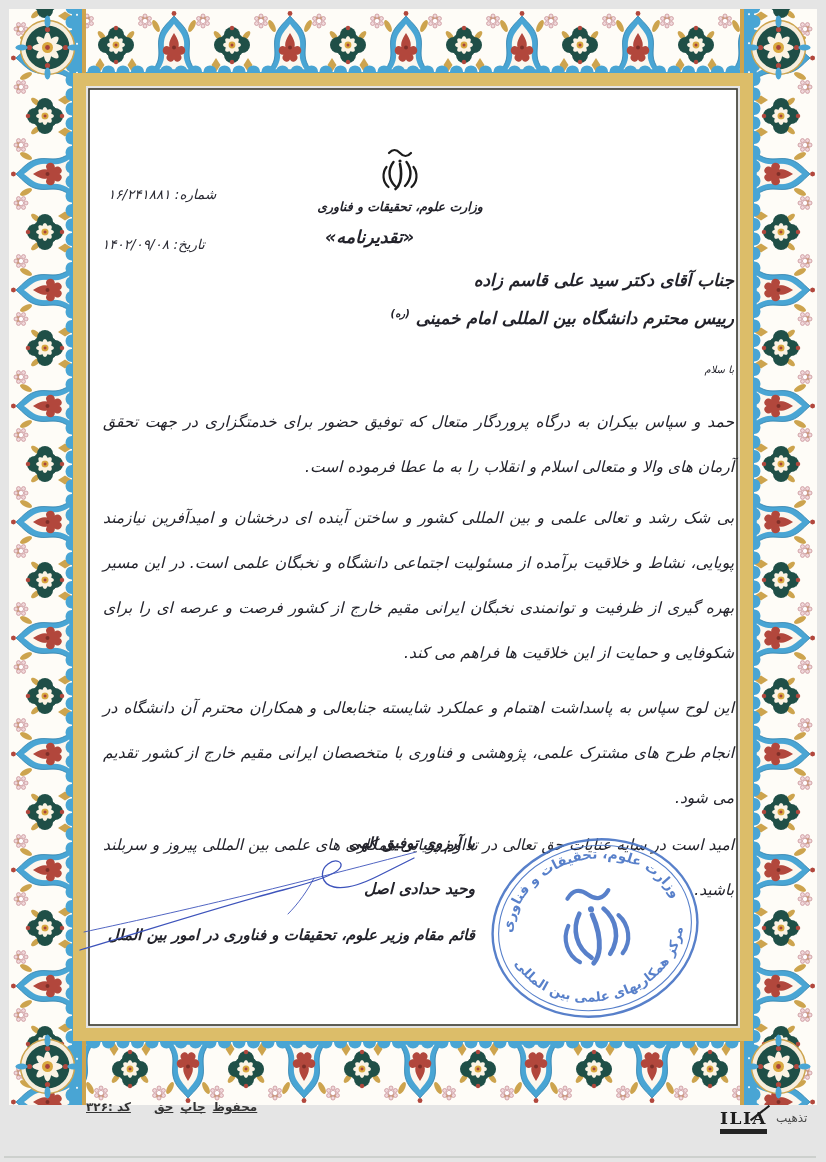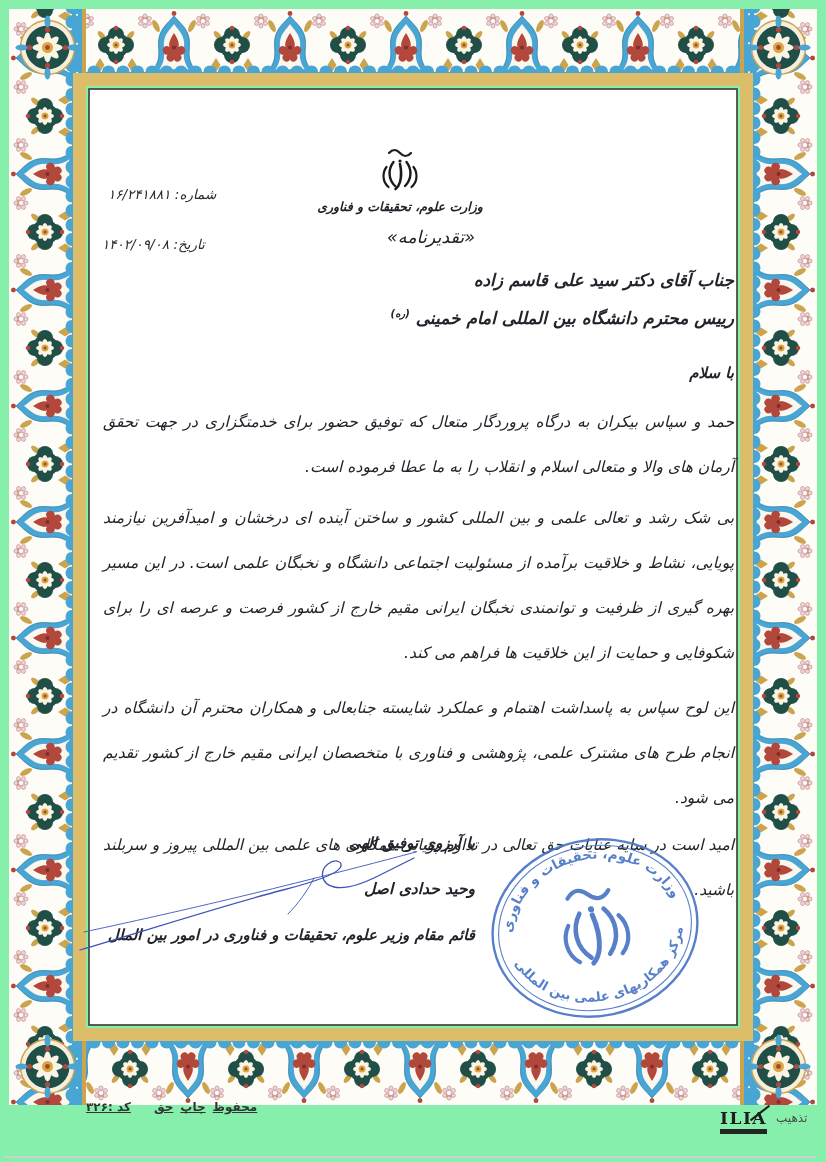--- a/index.html
+++ b/index.html
@@ -1,31 +1,31 @@
 <!DOCTYPE html>
 <html lang="fa"><head>
 <meta charset="utf-8">
 <style>
   html,body{margin:0;padding:0;background:#ffffff;}
-  .page{position:relative;width:826px;height:1162px;background:#86efac;
+  .page{position:relative;width:826px;height:1162px;background:#e5e5e5;
         font-family:"DejaVu Sans",sans-serif;color:#23232b;overflow:hidden;}
   .page > *{position:absolute;}
   .frame{left:0;top:0;}
   .fa{direction:rtl;}
   .calli{font-style:italic;}
   .meta{font-size:13.5px;color:#2a2a33;}
   .meta-number{left:108px;top:186px;}
   .meta-date{left:102px;top:236px;}
   .emblem{left:374px;top:142px;width:52px;height:54px;color:#1b1b1b;}
   .ministry{left:300px;top:199px;width:200px;text-align:center;font-size:12.5px;font-weight:600;}
-  .doc-title{left:325px;top:227px;width:150px;text-align:right;font-size:17.5px;font-weight:normal;}
+  .doc-title{left:325px;top:227px;width:150px;text-align:left;font-size:17.5px;font-weight:bold;}
   .recip1{right:92px;top:270px;font-size:17px;font-weight:600;}
   .recip2{right:92px;top:308px;font-size:17px;font-weight:600;}
   .hon{font-size:10px;}
-  .salut{right:92px;top:364px;font-size:15px;font-weight:700;}
+  .salut{right:92px;top:364px;font-size:10px;font-weight:400;}
   .body{left:96px;right:92px;top:400px;font-size:15.5px;line-height:45px;text-align:justify;}
   .body p{margin:0 0 6px 7px;}
   .body p:nth-child(2){margin-bottom:10px;}
   .body p:nth-child(3){margin-bottom:2px;}
   .closing{left:90px;top:820px;width:385px;font-size:15px;line-height:46px;
            font-weight:600;white-space:nowrap;}
   .closing .signer{font-size:15.5px;}
   .sig{left:78px;top:838px;width:340px;height:120px;pointer-events:none;}
   .stamp{left:475px;top:831px;width:240px;height:195px;opacity:.92;}
   .stamp text{font-family:"DejaVu Sans",sans-serif;font-weight:bold;}

